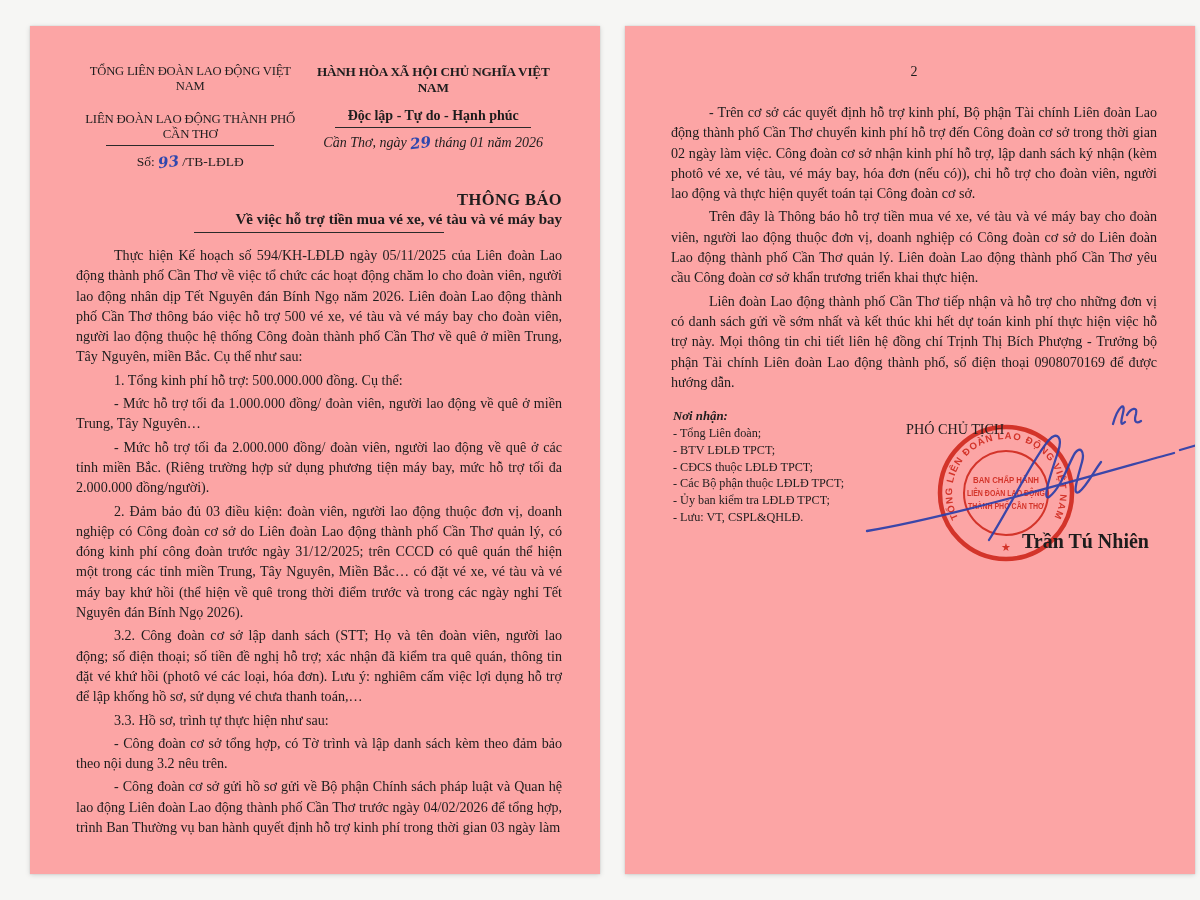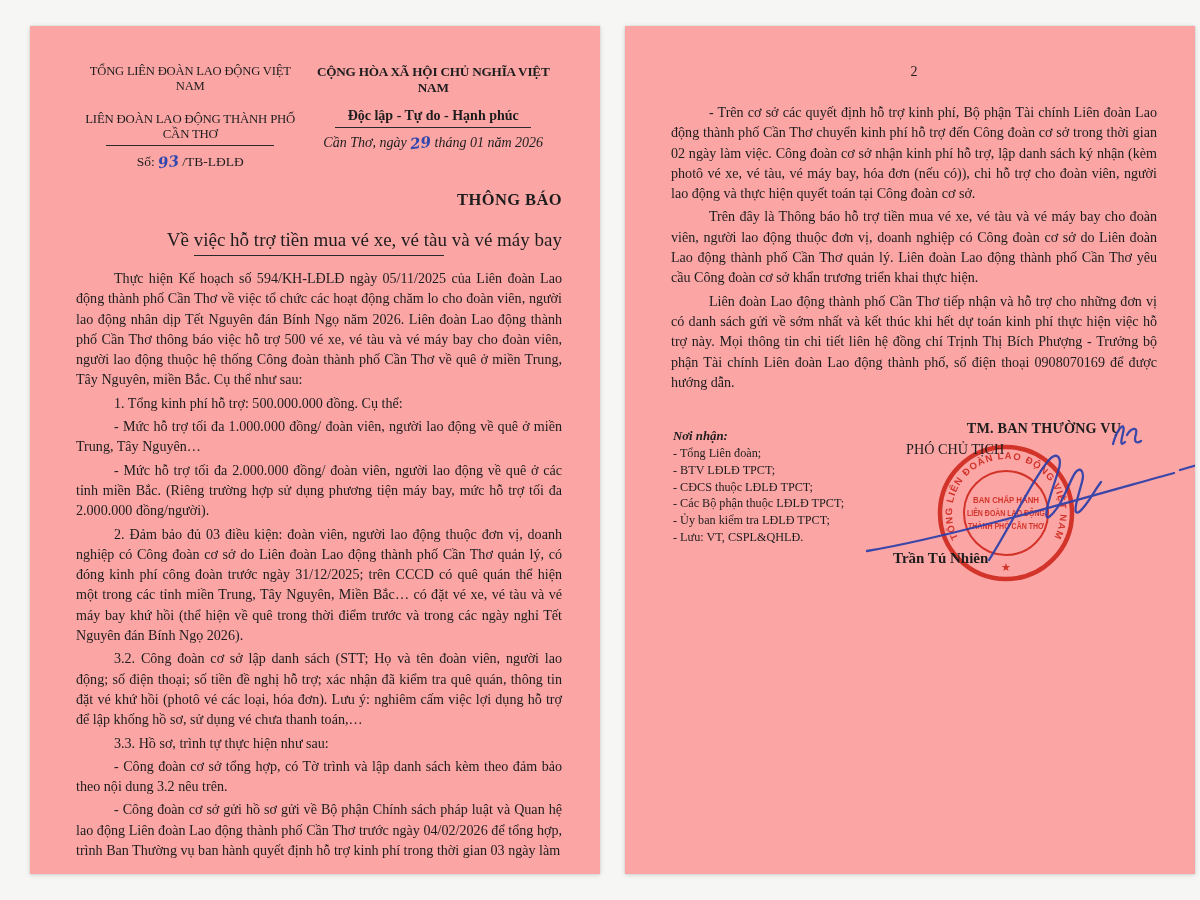--- a/index.html
+++ b/index.html
@@ -43,59 +43,59 @@
     display:inline-block;
     transform:rotate(-7deg) translateY(1px);
     font-size:15px;
     font-weight:bold;
     font-family:"DejaVu Serif",serif;
   }
 
   
   .title-block{text-align:right;margin-top:20px;}
   .doc-title{font-size:16.5px;font-weight:bold;letter-spacing:.4px;}
-  .doc-subtitle{font-size:19px;font-weight:normal;margin-top:19px;}
+  .doc-subtitle{font-size:15px;font-weight:bold;margin-top:1px;}
 
   
   .body-text{margin-top:12px;font-size:14.1px;line-height:20.3px;}
   .para{margin:0 0 3px 0;text-indent:38px;text-align:justify;}
   .para.no-indent{text-indent:0;}
 
   
   .page-num{text-align:center;font-size:14px;margin-bottom:22px;}
-  .sig-row{position:relative;height:230px;margin-top:28px;}
+  .sig-row{position:relative;height:230px;margin-top:8px;}
   .recipients{position:absolute;left:2px;top:8px;font-size:12.2px;line-height:16.8px;}
   .rec-label{font-weight:bold;font-style:italic;font-size:12.8px;}
   .sig-head{position:absolute;left:235px;top:0;width:276px;text-align:center;
             font-weight:bold;font-size:14.2px;letter-spacing:.2px;}
   .sig-title{position:absolute;left:235px;top:21px;width:276px;
              font-weight:normal;font-size:14.2px;z-index:3;}
-  .sig-name{position:absolute;left:222px;top:130px;width:256px;text-align:left;
-            font-weight:bold;font-size:15px;z-index:4;}
+  .sig-name{position:absolute;left:222px;top:130px;width:256px;text-align:right;
+            font-weight:bold;font-size:20px;z-index:4;}
   .stamp{position:absolute;left:264px;top:22px;width:142px;height:142px;opacity:.92;z-index:2;}
   .sig-strokes{position:absolute;left:0;top:0;width:540px;height:230px;overflow:visible;
                z-index:5;pointer-events:none;}
 </style>
 </head>
 <body>
 
 <section class="page page1">
   <div class="doc-header">
     <div class="hcol left">
       <div class="org-parent">TỔNG LIÊN ĐOÀN LAO ĐỘNG VIỆT NAM</div>
       <div class="org-name">LIÊN ĐOÀN LAO ĐỘNG THÀNH PHỐ CẦN THƠ</div>
       <div class="rule rule-org"></div>
       <div class="doc-number">
         <span>Số:</span>
         <span class="hand">93</span>
         <span>/TB-LĐLĐ</span>
       </div>
     </div>
     <div class="hcol right">
-      <div class="national">CỘNG HÒA XÃ HỘI CHỦ NGHĨA VIỆT NAM</div>
+      <div class="national">HÀNH HÒA XÃ HỘI CHỦ NGHĨA VIỆT NAM</div>
       <div class="motto">Độc lập - Tự do - Hạnh phúc</div>
       <div class="rule rule-motto"></div>
       <div class="date-line">
         <span>Cần Thơ, ngày</span>
         <span class="hand">29</span>
         <span>tháng 01 năm 2026</span>
       </div>
     </div>
   </div>
 
@@ -131,21 +131,20 @@
     <div class="recipients">
       <div class="rec-label">Nơi nhận:</div>
       <div class="rec-item">- Tổng Liên đoàn;</div>
       <div class="rec-item">- BTV LĐLĐ TPCT;</div>
       <div class="rec-item">- CĐCS thuộc LĐLĐ TPCT;</div>
       <div class="rec-item">- Các Bộ phận thuộc LĐLĐ TPCT;</div>
       <div class="rec-item">- Ủy ban kiểm tra LĐLĐ TPCT;</div>
       <div class="rec-item">- Lưu: VT, CSPL&amp;QHLĐ.</div>
     </div>
 
-    <div class="sig-head">TM. BAN THƯỜNG VỤ</div>
     <div class="sig-title">PHÓ CHỦ TỊCH</div>
 
     <div class="stamp">
       <svg viewBox="0 0 142 142" width="142" height="142">
         <circle cx="71" cy="71" r="66" fill="none" stroke="#d02b20" stroke-width="4.5"></circle>
         <circle cx="71" cy="71" r="42" fill="none" stroke="#d02b20" stroke-width="2"></circle>
         <path id="ringArc" d="M 23.2,96.1 A 54,54 0 1 1 118.8,96.1" fill="none"></path>
         <text fill="#d02b20" font-size="9.6" font-weight="bold" letter-spacing="1.1" font-family="Liberation Sans, sans-serif">
           <textPath href="#ringArc" startOffset="50%" text-anchor="middle">TỔNG LIÊN ĐOÀN LAO ĐỘNG VIỆT NAM</textPath>
         </text>

